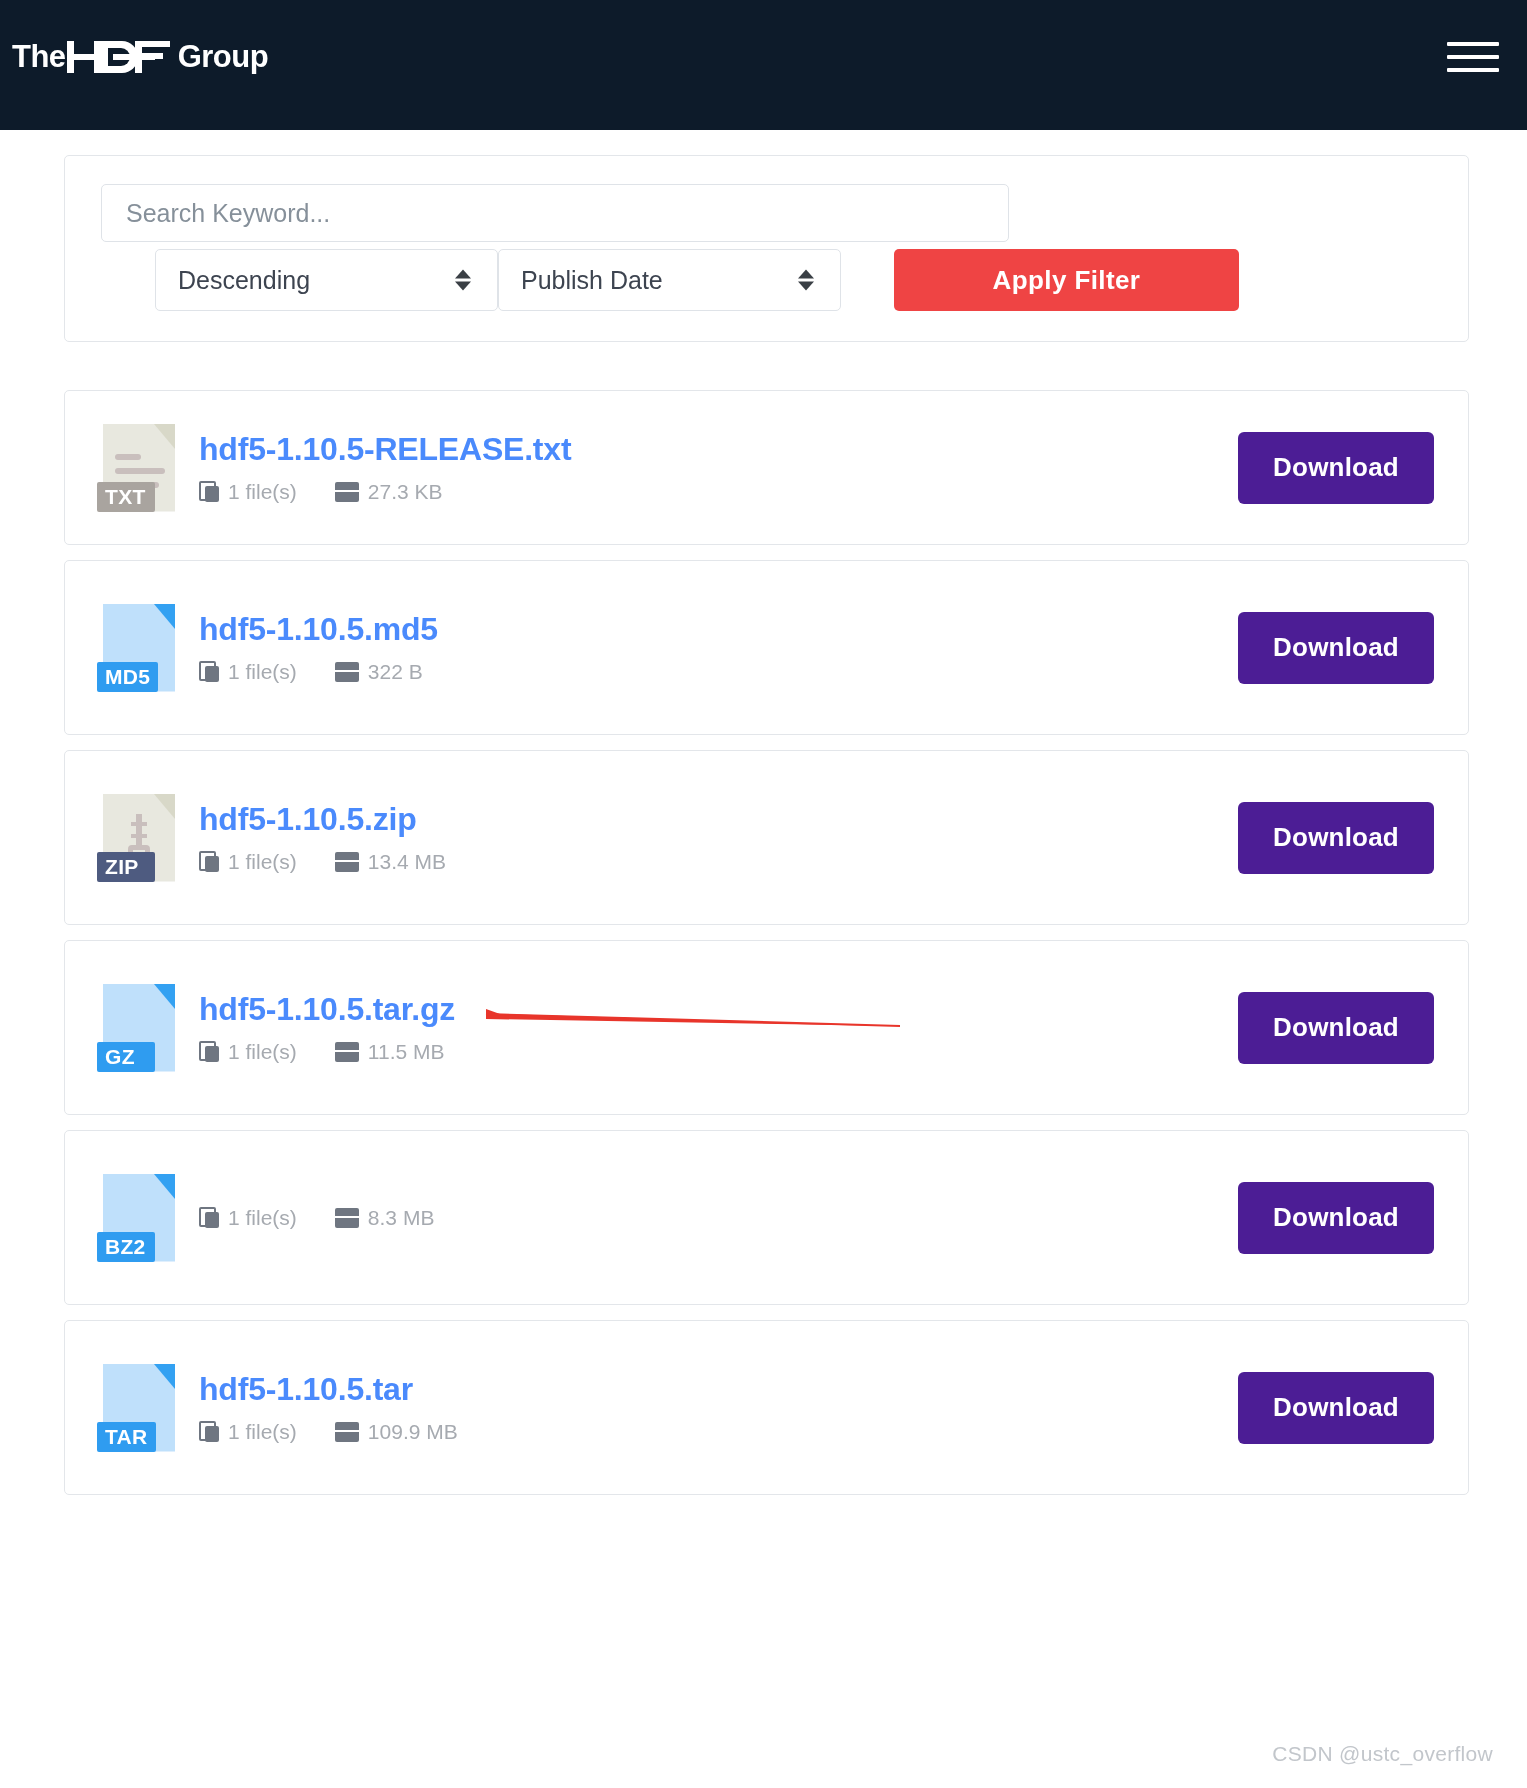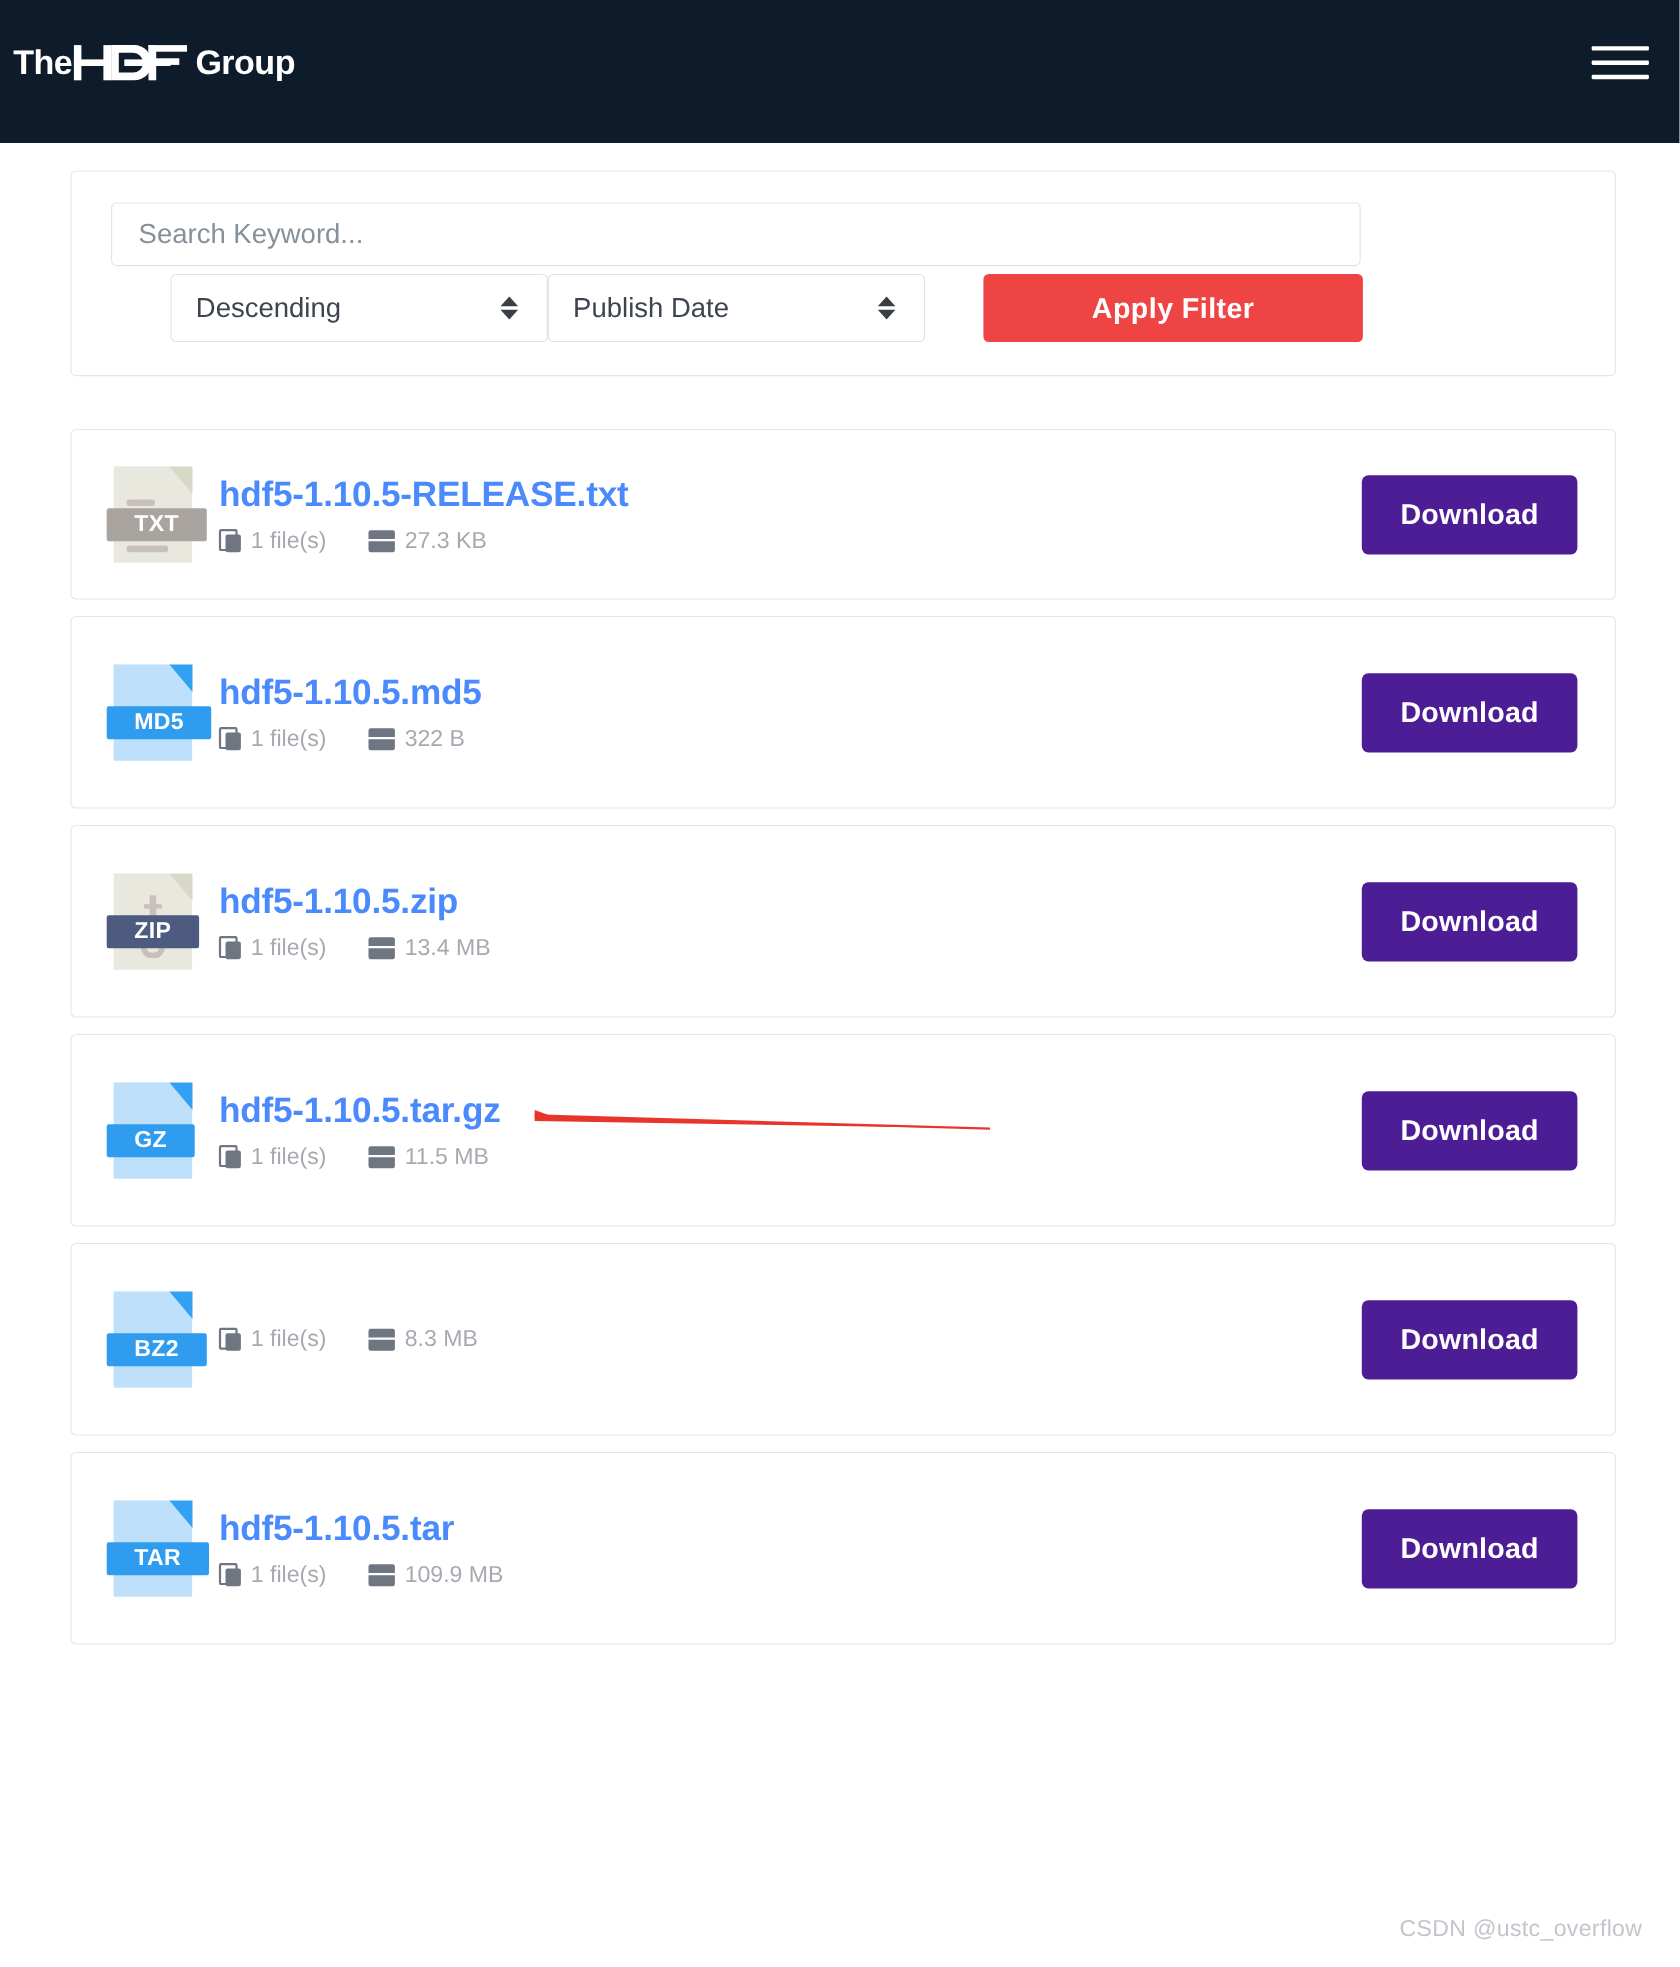--- a/index.html
+++ b/index.html
@@ -70,21 +70,21 @@
   
   .filter-panel {
     margin: 25px 58px 0 64px;
     border: 1px solid #e3e6ea;
     border-radius: 5px;
     background: #ffffff;
     padding: 28px 36px 30px 36px;
   }
   .search-input {
     display: block;
-    width: 1136px;
+    width: 908px;
     height: 58px;
     border: 1px solid #dfe3e8;
     border-radius: 5px;
     padding: 0 24px;
     font-size: 25px;
     color: #495057;
     font-family: "Liberation Sans", sans-serif;
     outline: none;
     background: #fff;
   }
@@ -175,23 +175,23 @@
     width: 72px; height: 88px;
   }
   .ftype .corner {
     position: absolute;
     right: 0; top: 0;
     width: 0; height: 0;
   }
   .ftype .badge {
     position: absolute;
     left: -6px;
-    bottom: 20px;
+    bottom: 0;
     min-width: 58px;
-    padding: 2px 25px;
+    padding: 2px 8px;
     text-align: left;
     color: #ffffff;
     font-size: 21px;
     font-weight: 700;
     border-radius: 2px;
     letter-spacing: 0.3px;
     line-height: 26px;
   }
   
   .ftype.blue .body { background: #bfe0fb; clip-path: polygon(0 0, 72% 0, 100% 28%, 100% 100%, 0 100%); }

